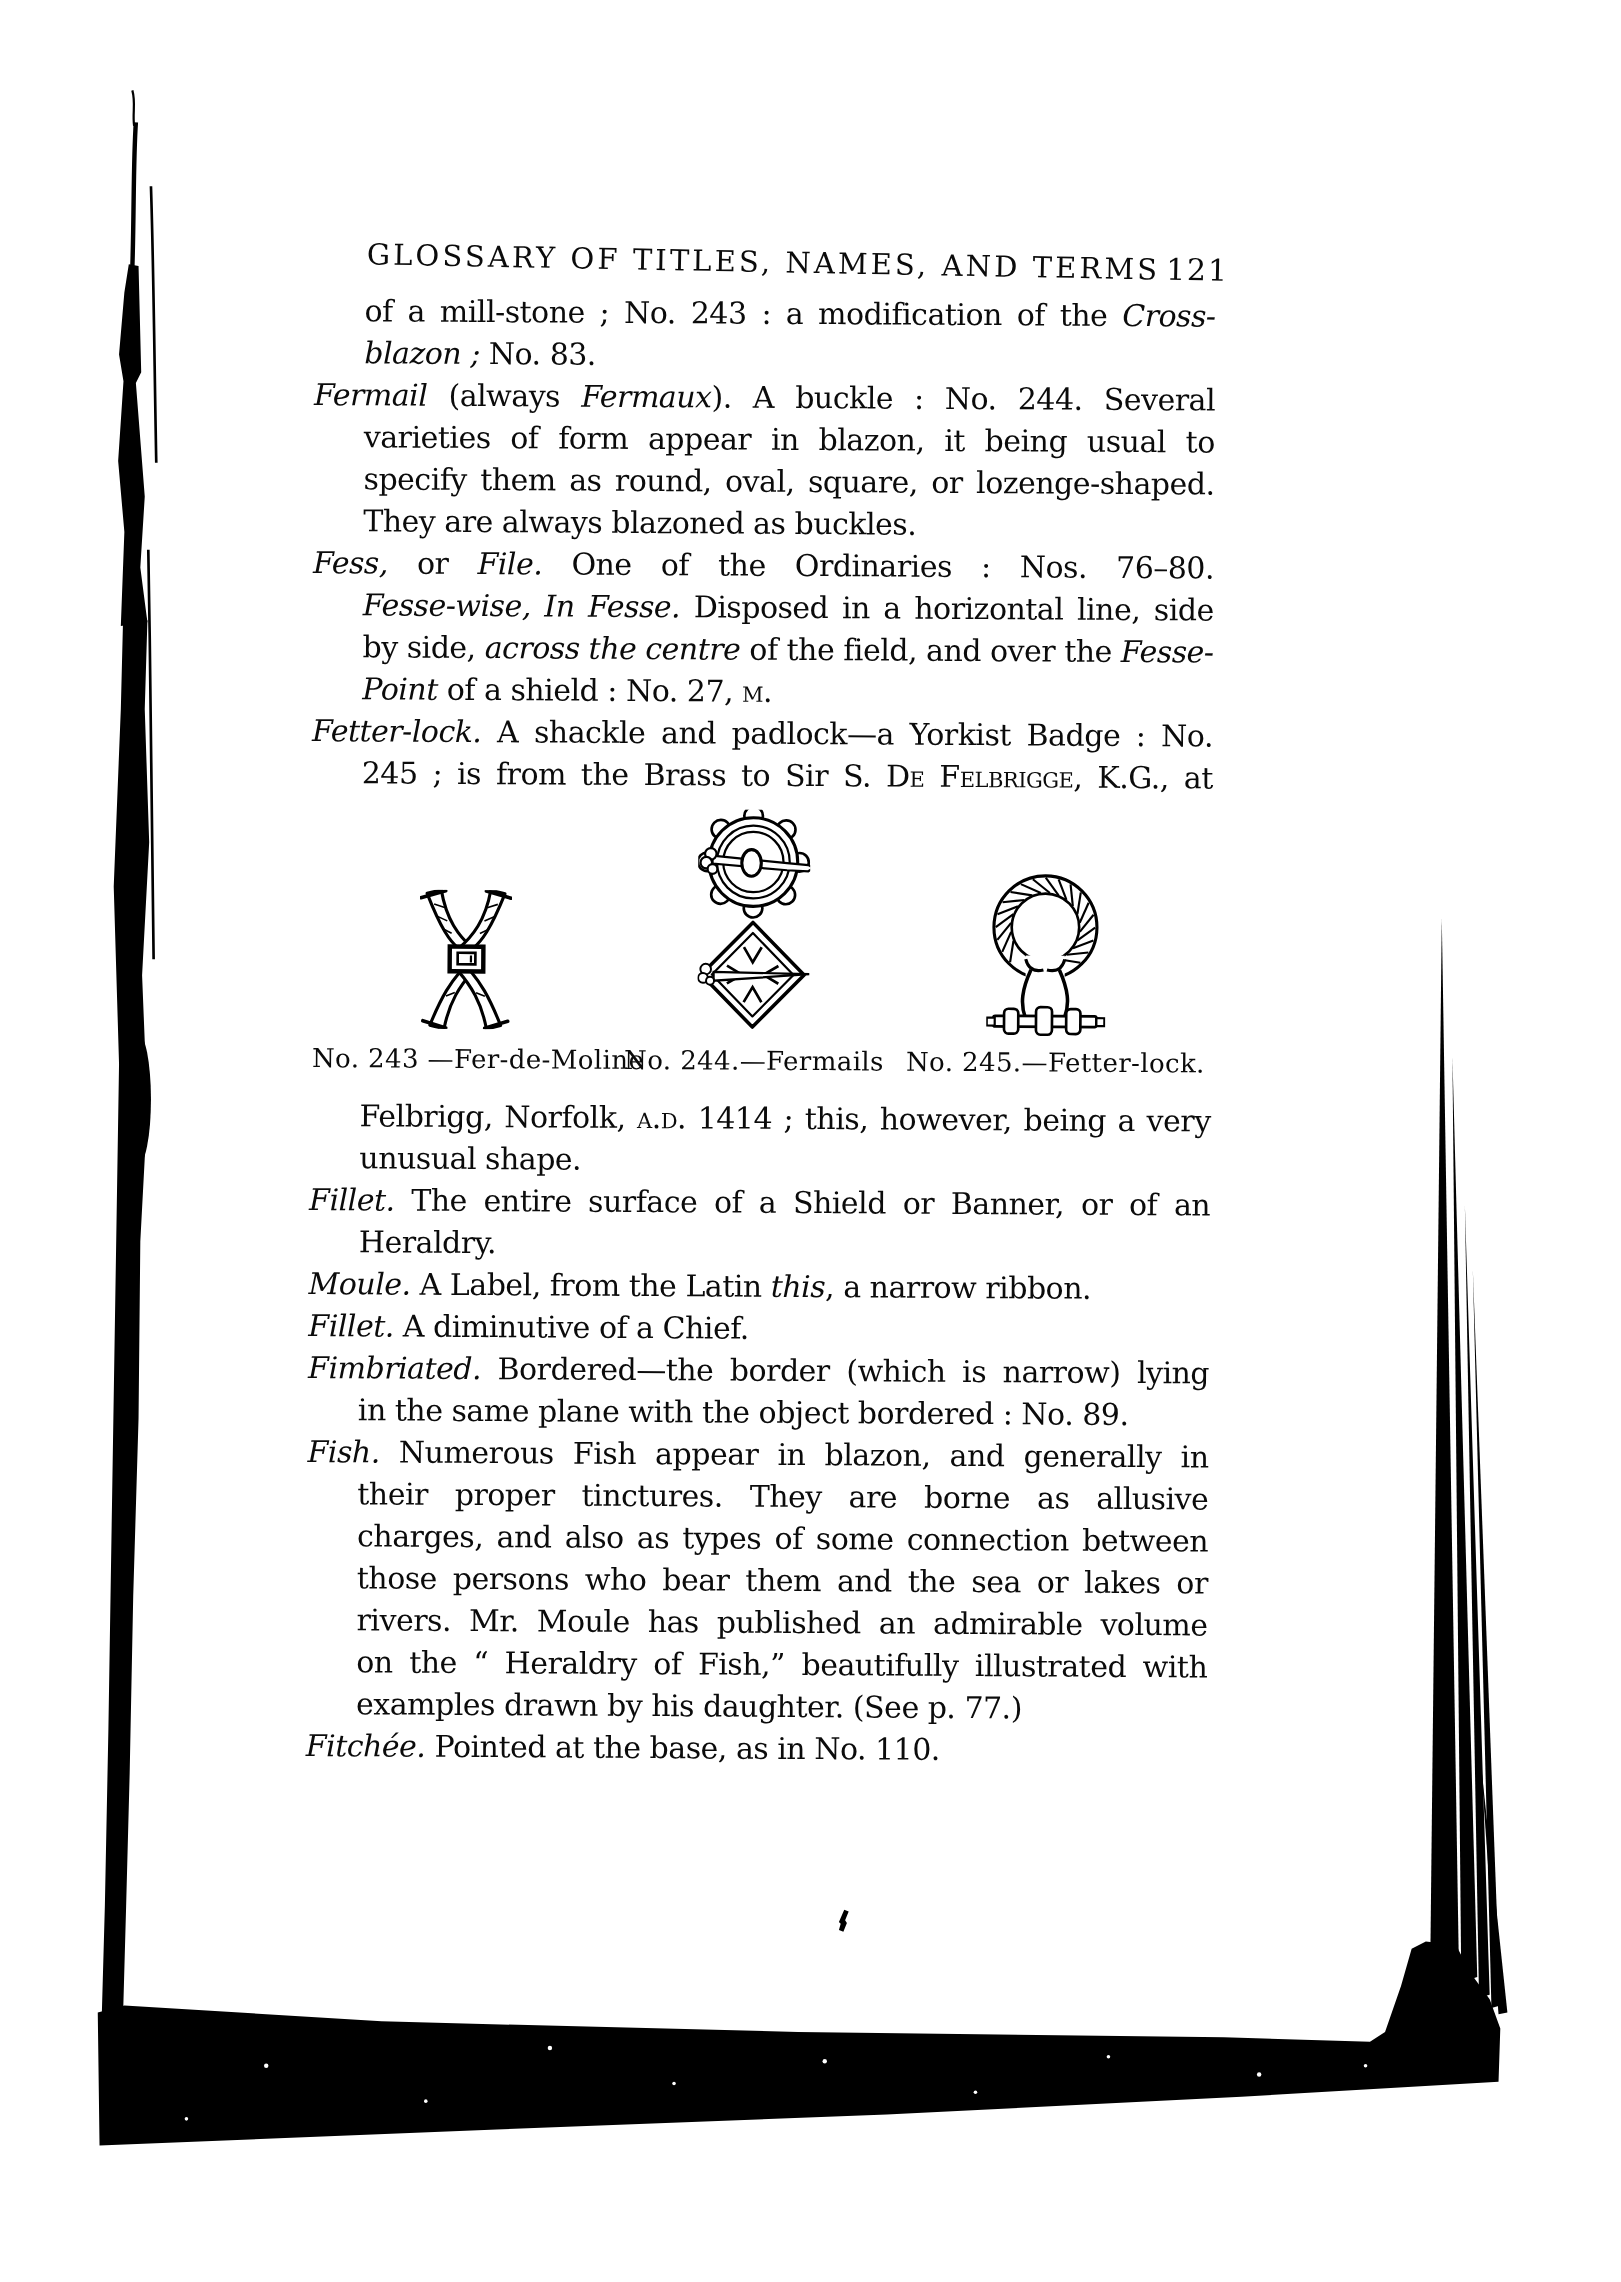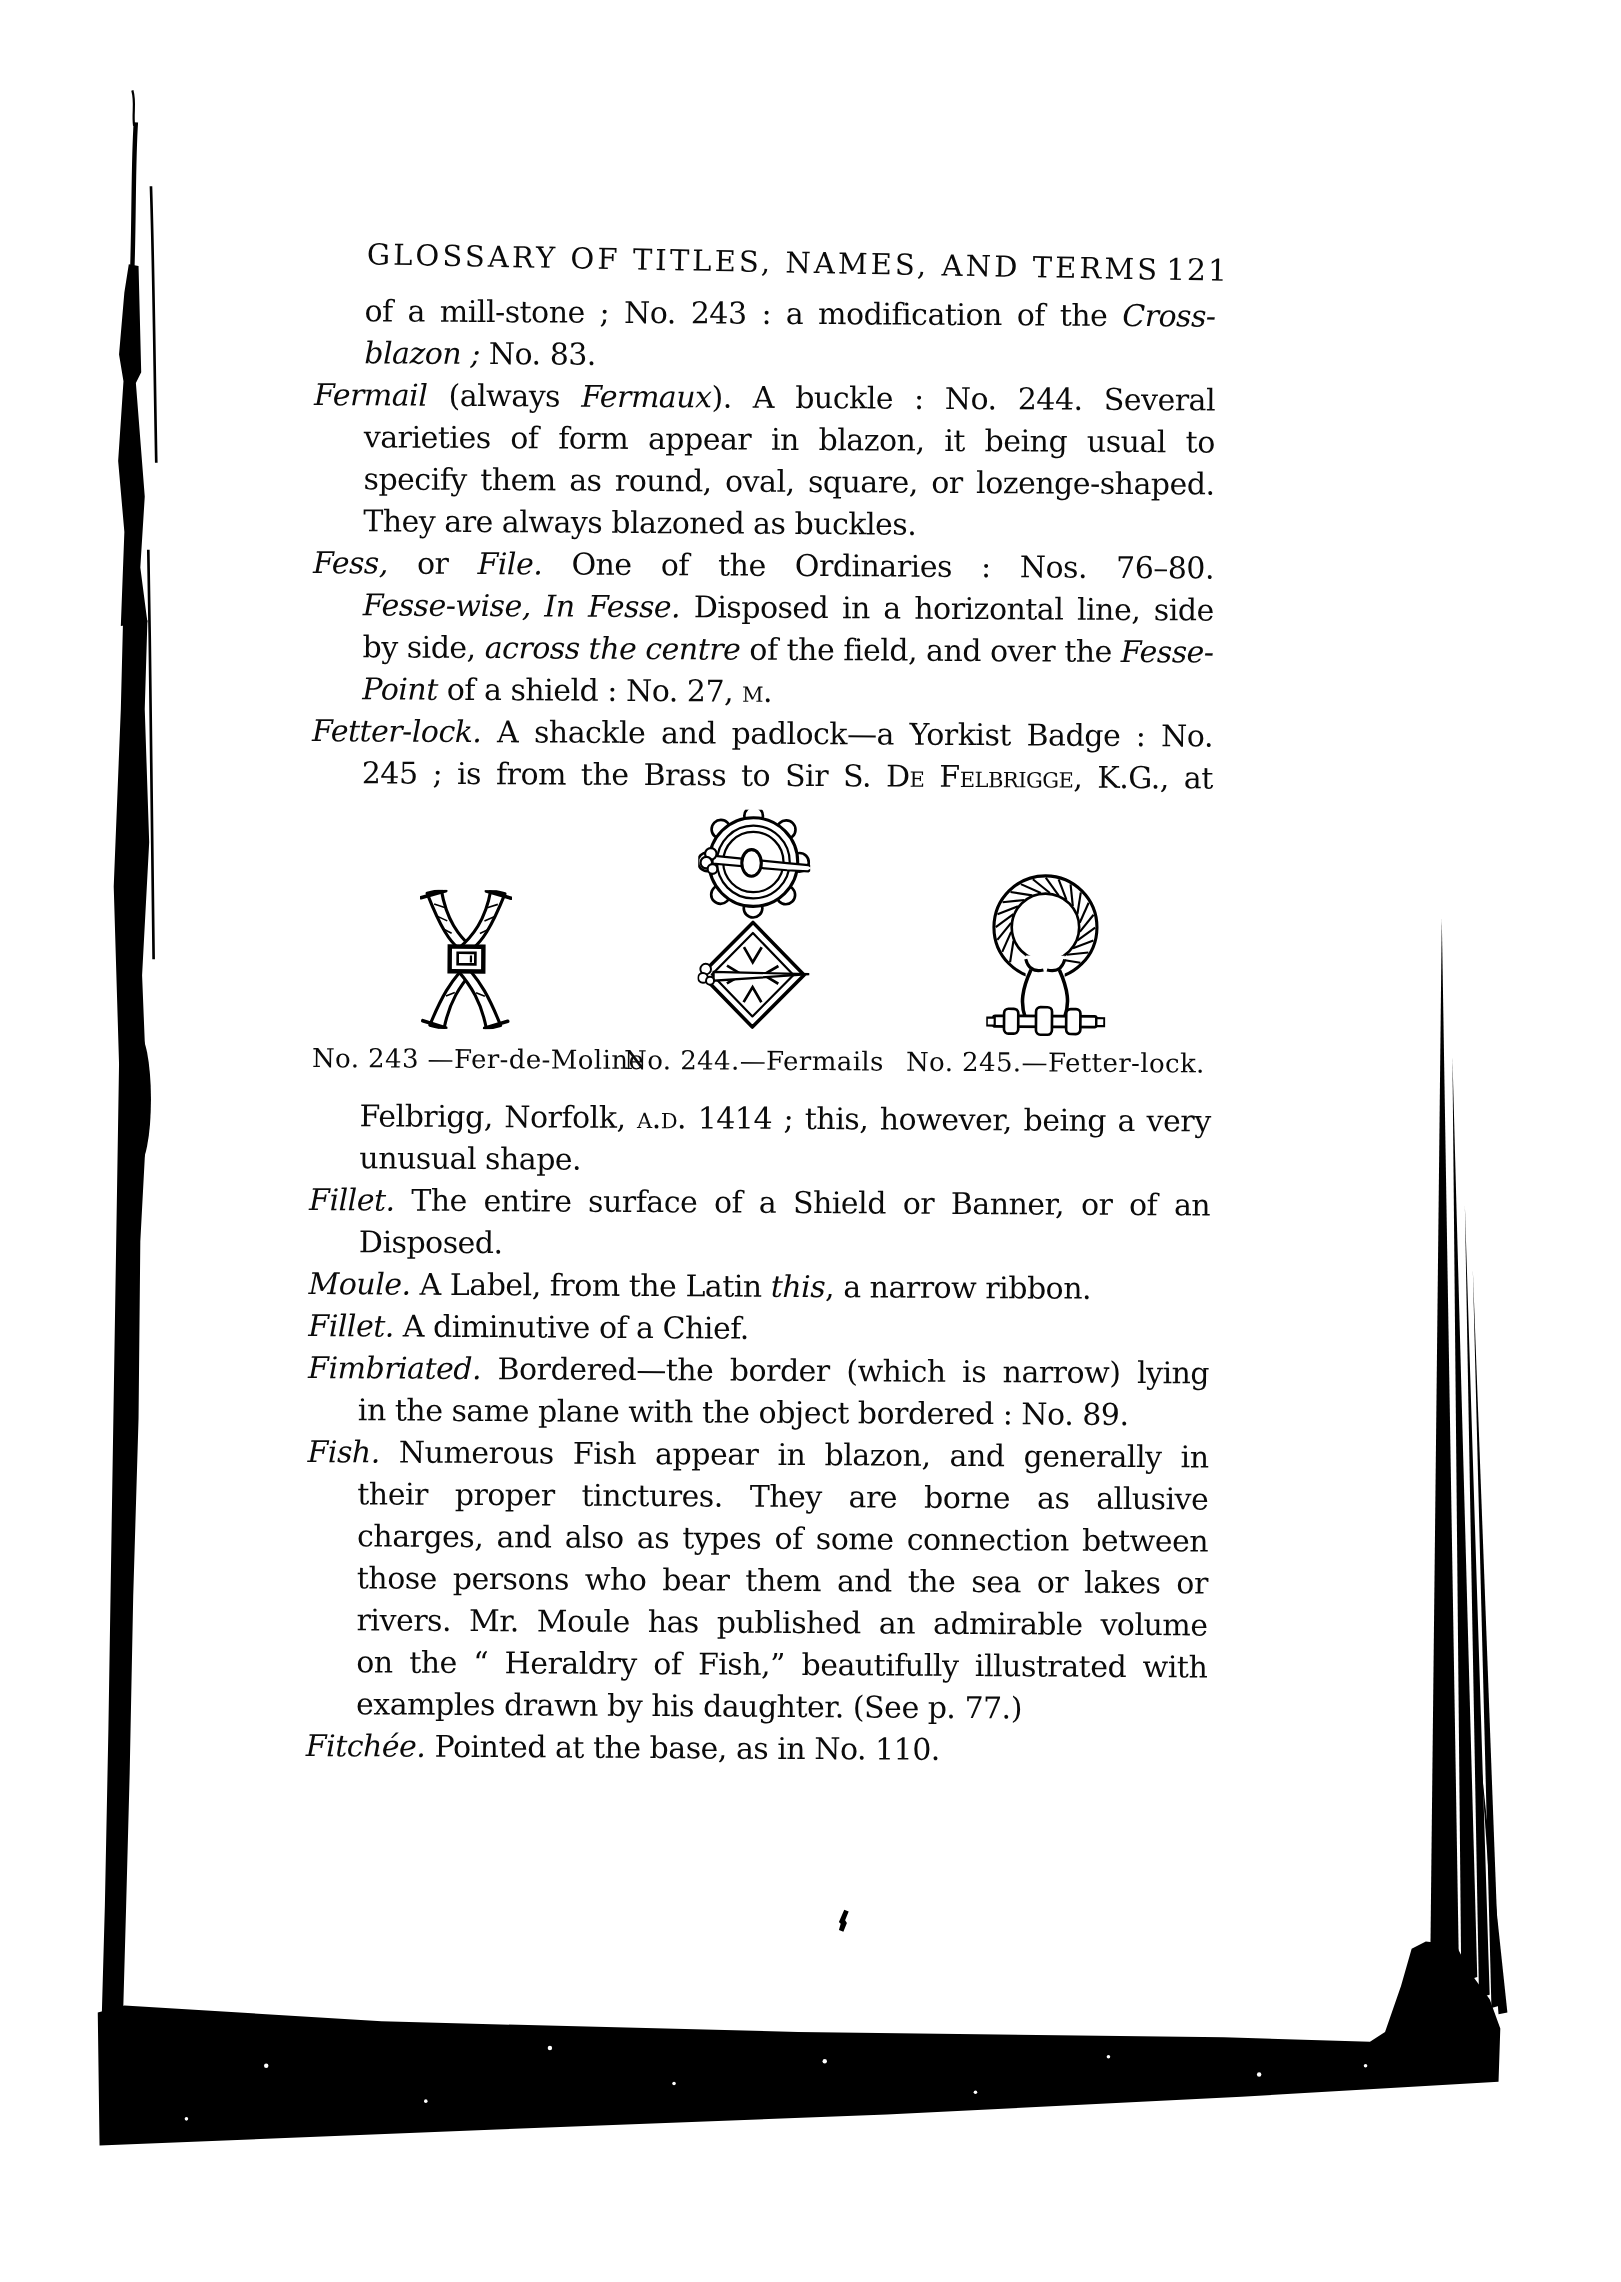--- a/index.html
+++ b/index.html
@@ -219,21 +219,21 @@
   </svg>
 
   <div class="figcap" id="cap-243">No. 243 —Fer-de-Moline</div>
   <div class="figcap" id="cap-244">No. 244.—Fermails</div>
   <div class="figcap" id="cap-245">No. 245.—Fetter-lock.</div>
 
   <div class="textblock" id="text-bottom">
       <div class="line ind"><span>Felbrigg, Norfolk, </span><span class="sc">a.d.</span><span> 1414 ; this, however, being a very</span></div>
       <div class="line ind last"><span>unusual shape.</span></div>
       <div class="line"><span class="it">Fillet.</span><span> The entire surface of a Shield or Banner, or of an</span></div>
-      <div class="line ind last"><span>Disposed.</span></div>
+      <div class="line ind last"><span>Heraldry.</span></div>
       <div class="line last"><span class="it">Moule.</span><span> A Label, from the Latin </span><span class="it">this</span><span>, a narrow ribbon.</span></div>
       <div class="line last"><span class="it">Fillet.</span><span> A diminutive of a Chief.</span></div>
       <div class="line"><span class="it">Fimbriated.</span><span> Bordered—the  border (which  is narrow) lying</span></div>
       <div class="line ind last"><span>in the same plane with the object bordered :  No. 89.</span></div>
       <div class="line"><span class="it">Fish.</span><span> Numerous Fish appear in blazon, and generally in</span></div>
       <div class="line ind"><span>their proper tinctures.   They are borne as allusive</span></div>
       <div class="line ind"><span>charges, and also as types of some connection between</span></div>
       <div class="line ind"><span>those persons who bear them and the sea or lakes or</span></div>
       <div class="line ind"><span>rivers.   Mr. Moule has published an admirable volume</span></div>
       <div class="line ind"><span>on the “ Heraldry of Fish,” beautifully illustrated with</span></div>

